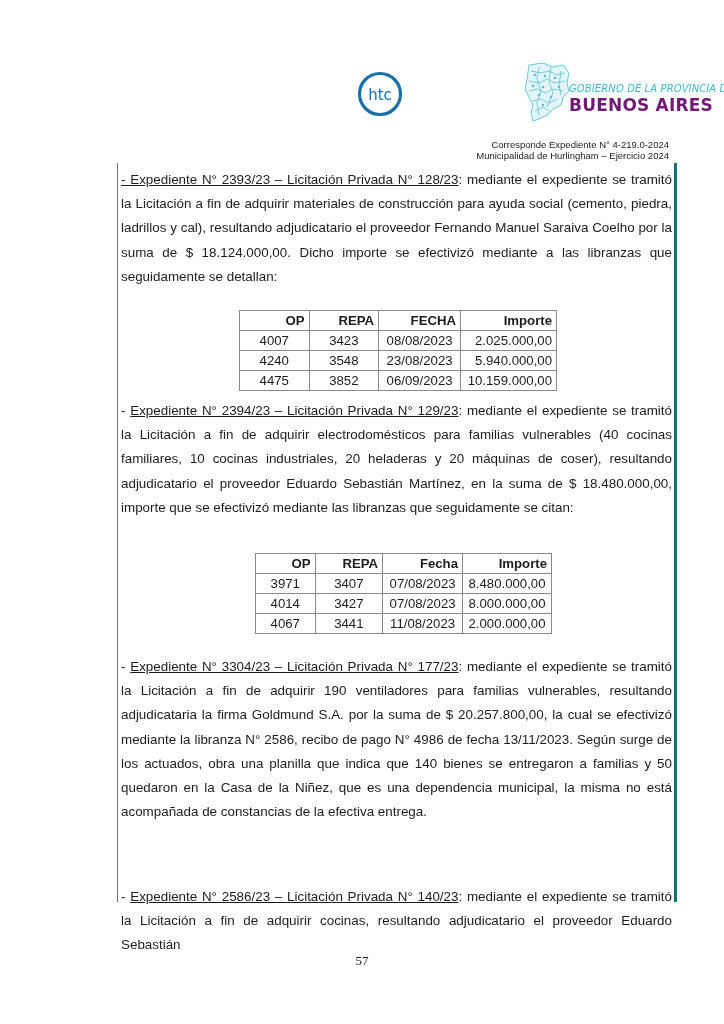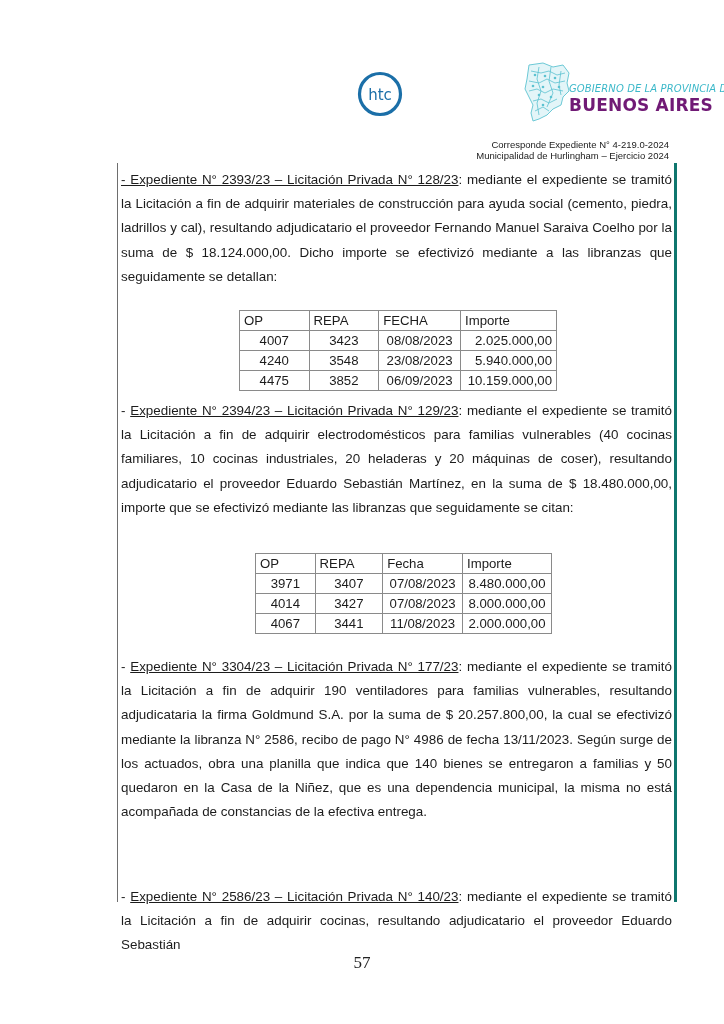--- a/index.html
+++ b/index.html
@@ -118,31 +118,31 @@
       color: #1c1c1c;
     }
     .tbl td, .tbl th {
       border: 1px solid #8a8a8a;
       height: 19px;
       padding: 0 4px;
       font-weight: normal;
       line-height: 19px;
       white-space: nowrap;
     }
-    .tbl th { text-align: left; }
+    .tbl th { text-align: right; font-weight: bold; }
     .tbl td.c { text-align: center; }
     .tbl td.r { text-align: right; }
     .page-number {
       position: absolute;
       top: 953px;
       left: 0;
       width: 724px;
       text-align: center;
       font-family: "Liberation Serif", serif;
-      font-size: 17px;
+      font-size: 13px;
       color: #222;
     }
   </style>
 </head>
 <body>
 
 <div class="header-logos">
   <svg class="htc-logo" viewBox="0 0 46 46">
     <circle cx="23" cy="23" r="20.5" fill="none" stroke="#1b6fa8" stroke-width="3.2"></circle>
     <text x="23" y="28.5" text-anchor="middle" font-family="DejaVu Sans, sans-serif" font-size="15" fill="#1b6fa8">htc</text>

